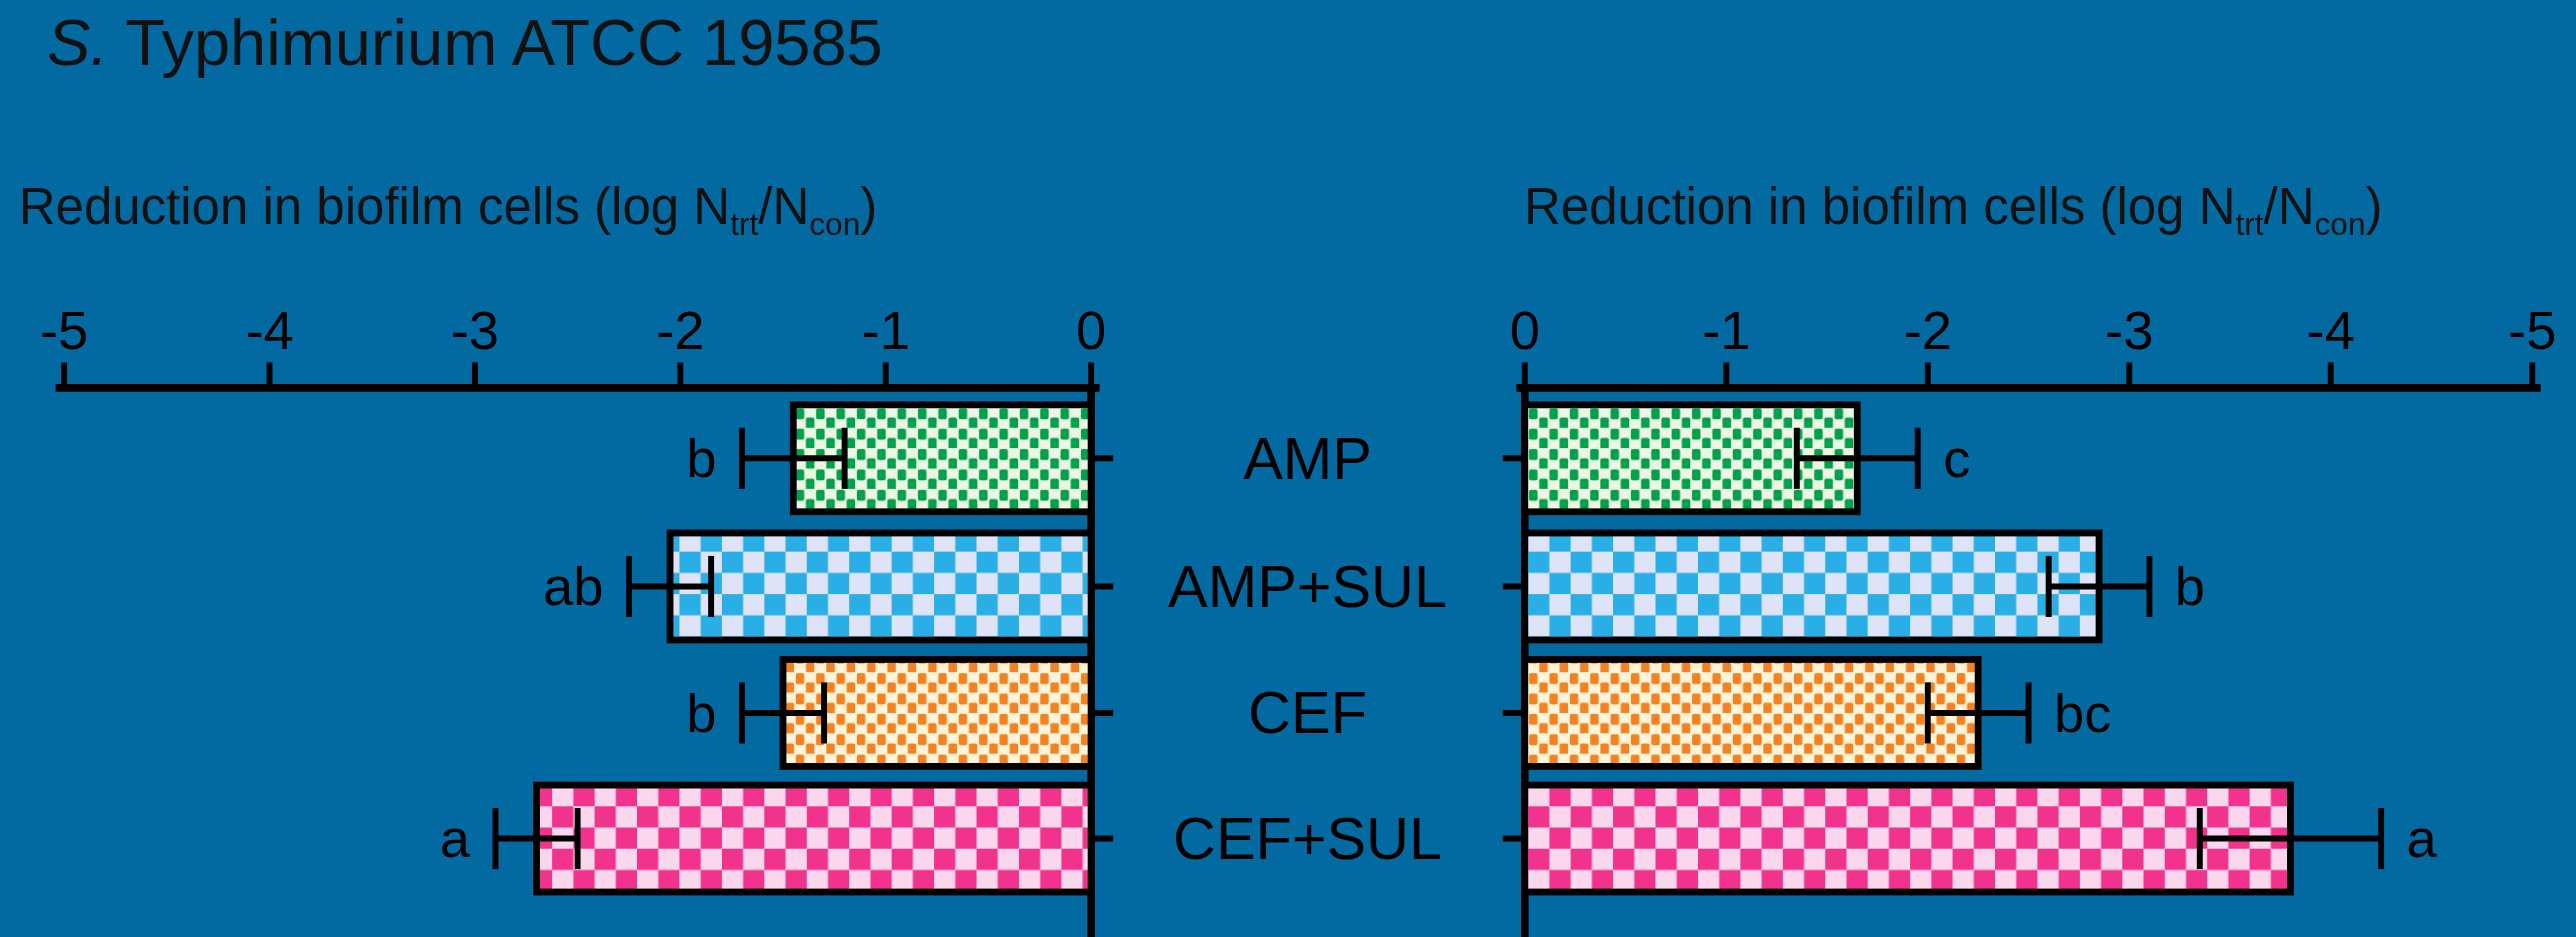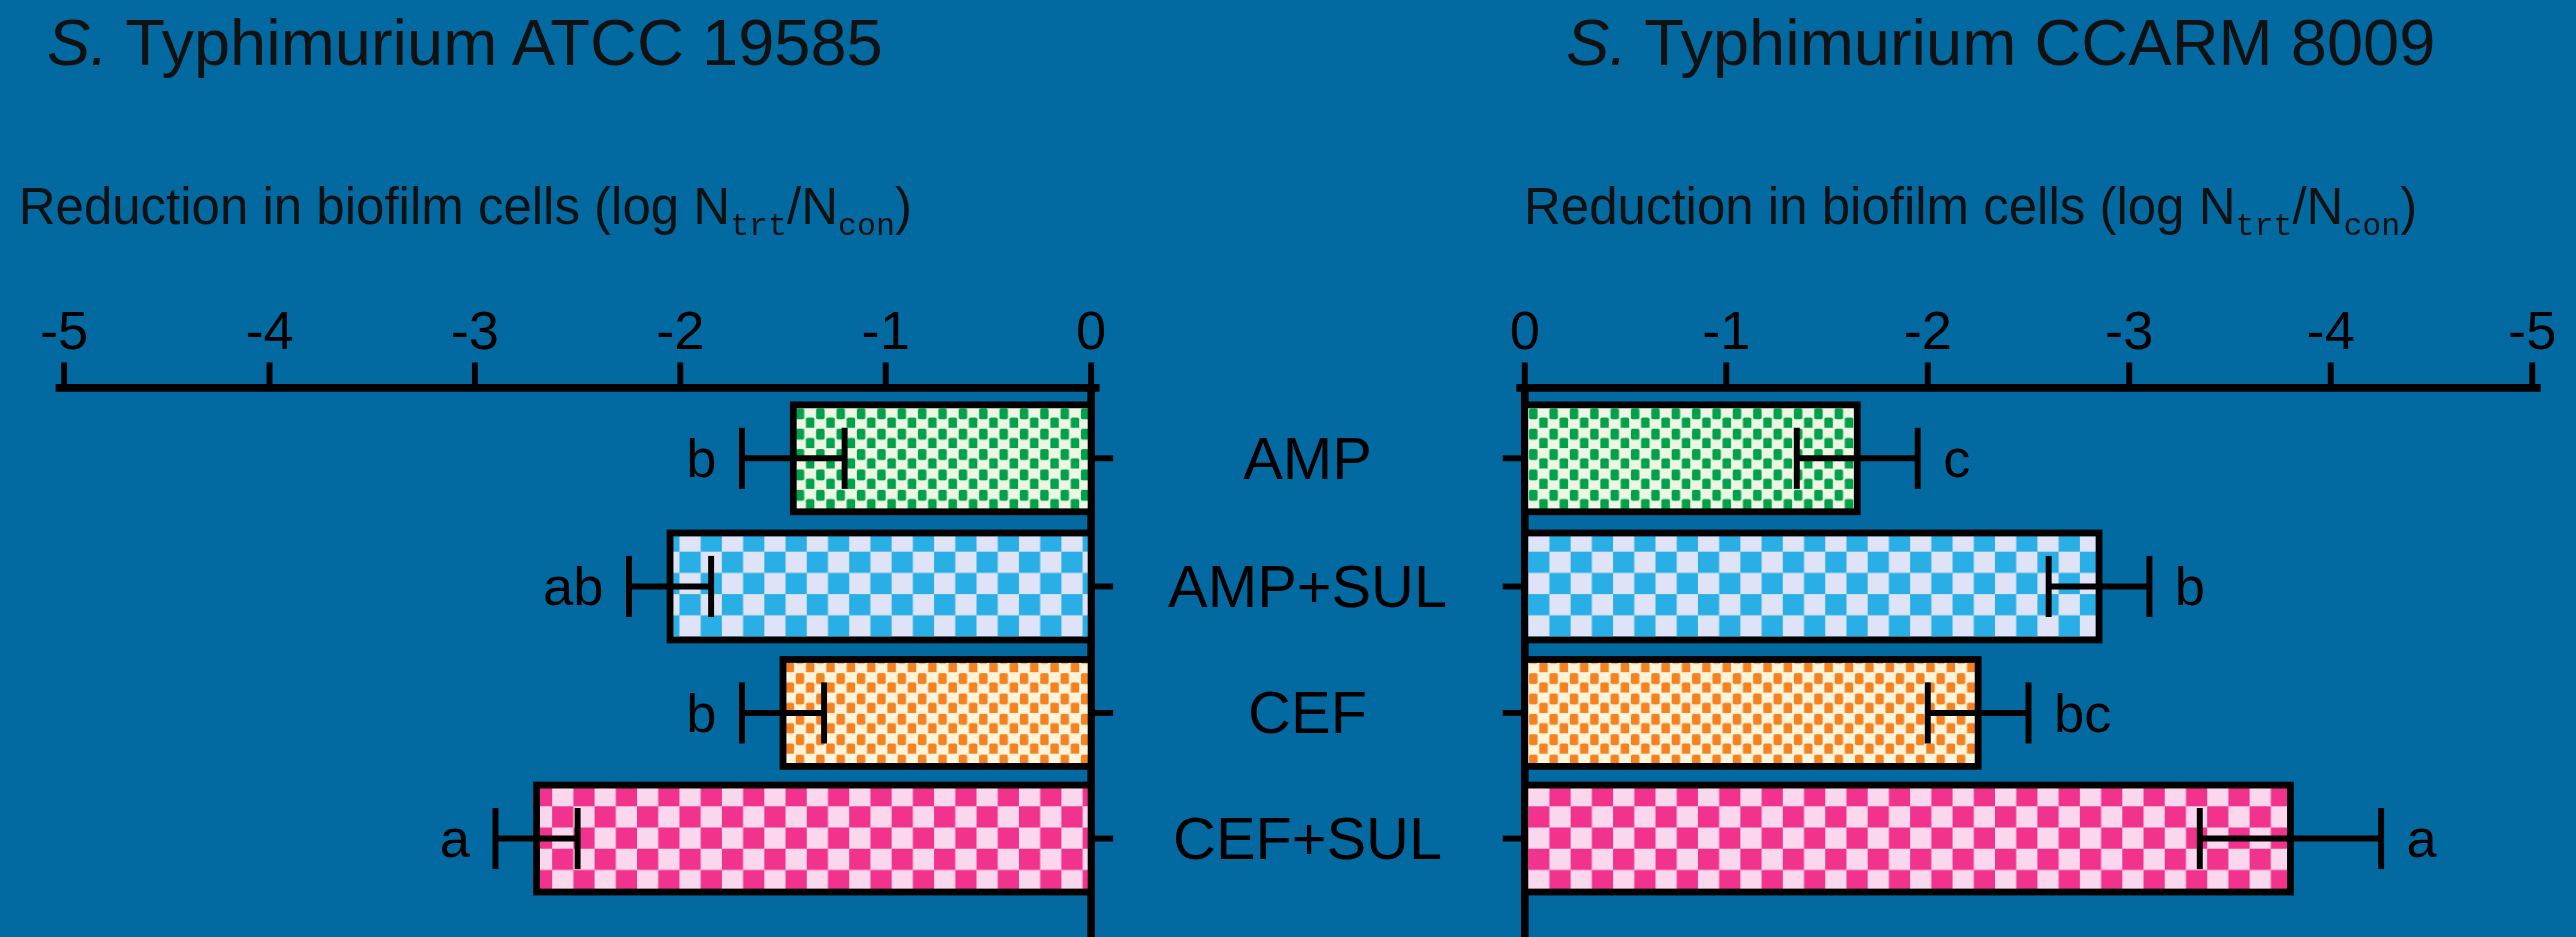--- a/index.html
+++ b/index.html
@@ -3,35 +3,34 @@
 <meta charset="utf-8">
 <style>
   html,body{margin:0;padding:0;background:#fff;}
   .fig{position:relative;width:2576px;height:937px;background:#0369a1;overflow:hidden;
        font-family:"Liberation Sans",sans-serif;color:#000;}
   .fig svg{position:absolute;left:0;top:0;}
   .title{position:absolute;top:6.8px;font-size:65px;line-height:1.1;white-space:nowrap;
          letter-spacing:0px;color:#111;}
   .title .ital{font-style:italic;}
   .axlabel{position:absolute;top:177px;font-size:51px;white-space:nowrap;color:#111;}
-  .axlabel sub{font-size:0.62em;font-family:Liberation Mono, monospace;}
+  .axlabel sub{font-size:0.62em;}
   #title-left{left:47px;}
   #title-right{left:1566px;}
   #axlabel-left{left:18.7px;}
   #axlabel-right{left:1524px;}
   text{font-family:"Liberation Sans",sans-serif;fill:#000;}
 </style>
 </head>
 <body>
 
 <div class="fig">
 
   <div class="title" id="title-left"><span class="ital">S.</span><span> Typhimurium ATCC 19585</span></div>
 
-  <div class="title" id="title-right"><span class="ital">S.</span><span> Typhimurium CCARM 8009</span></div>
 
   <div class="axlabel" id="axlabel-left"><span>Reduction in biofilm cells (log N</span><sub>trt</sub><span>/N</span><sub>con</sub><span>)</span></div>
 
   <div class="axlabel" id="axlabel-right"><span>Reduction in biofilm cells (log N</span><sub>trt</sub><span>/N</span><sub>con</sub><span>)</span></div>
 
   <svg id="plot" width="2576" height="937" viewBox="0 0 3034 1104">
       <defs>
         <pattern id="green_dots" width="24" height="24" patternUnits="userSpaceOnUse">
           <rect x="0" y="0" width="24" height="24" fill="#EDF6E2"></rect>
           <rect x="1" y="1" width="10" height="13" rx="2" fill="#00A14B"></rect>

